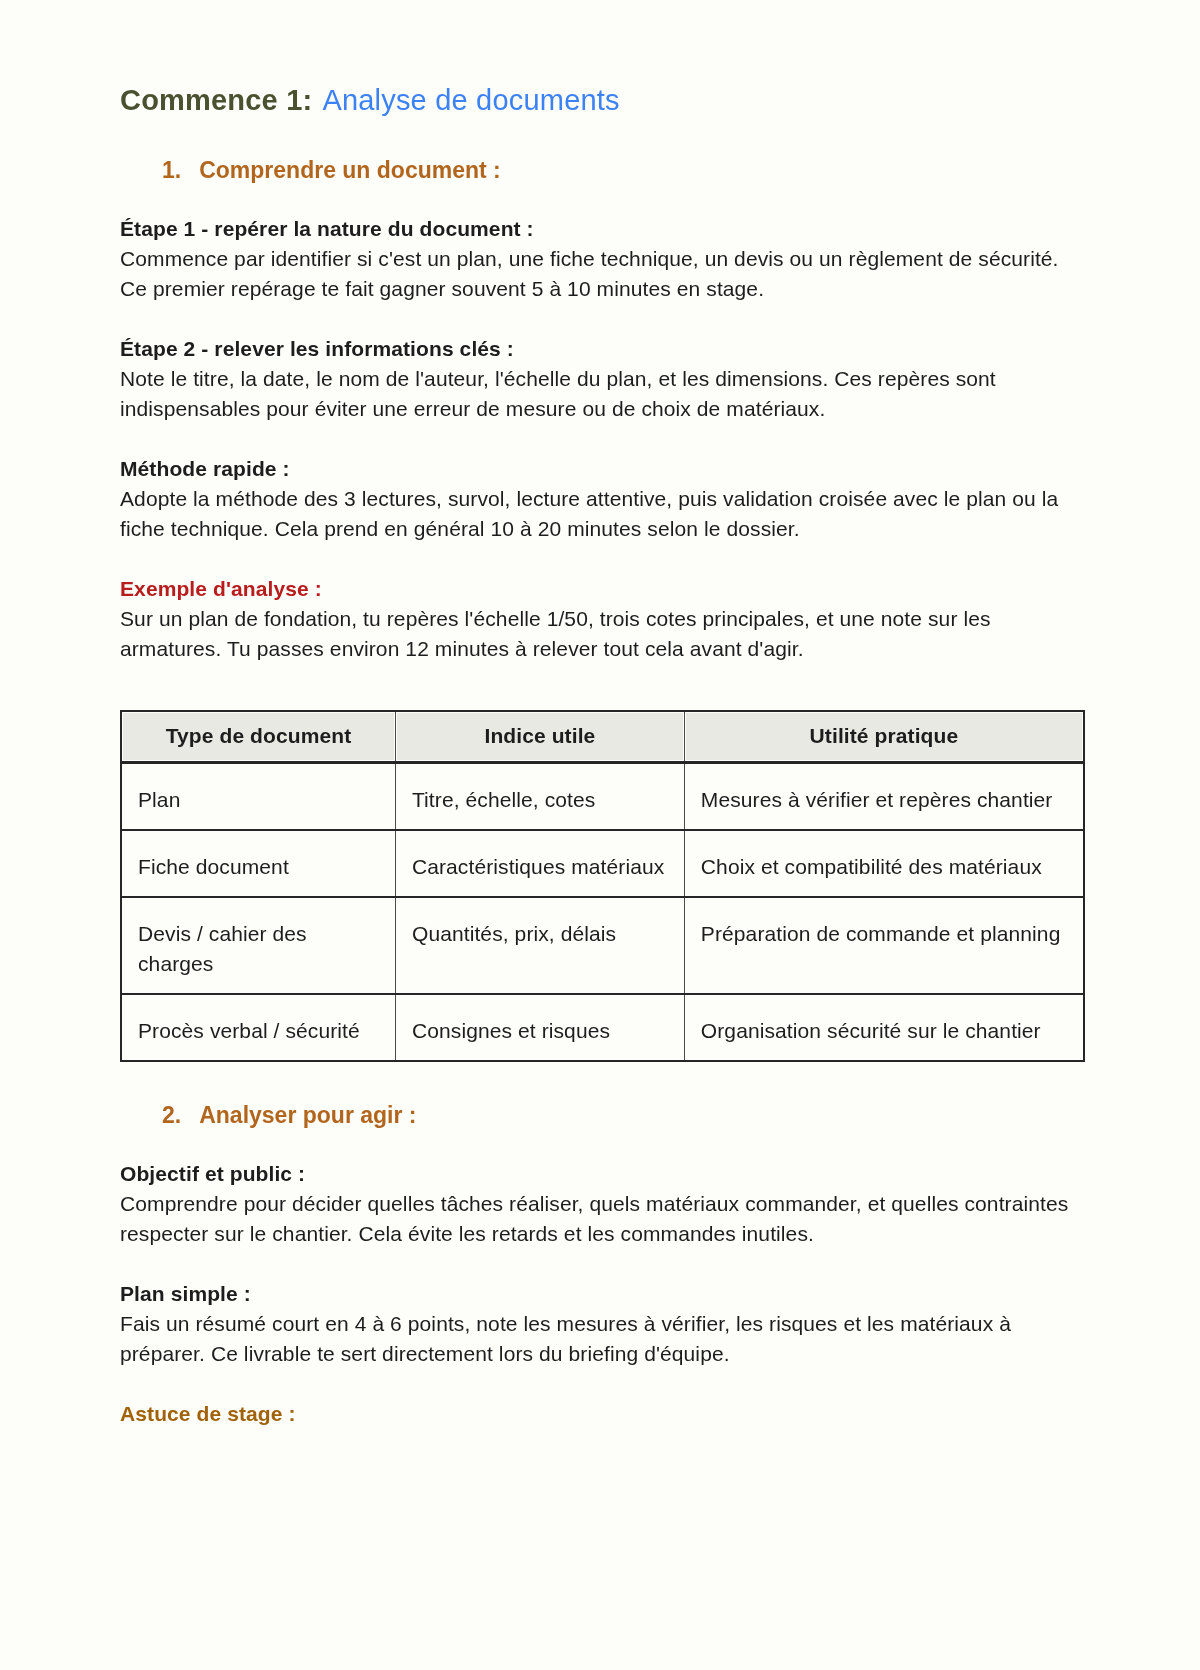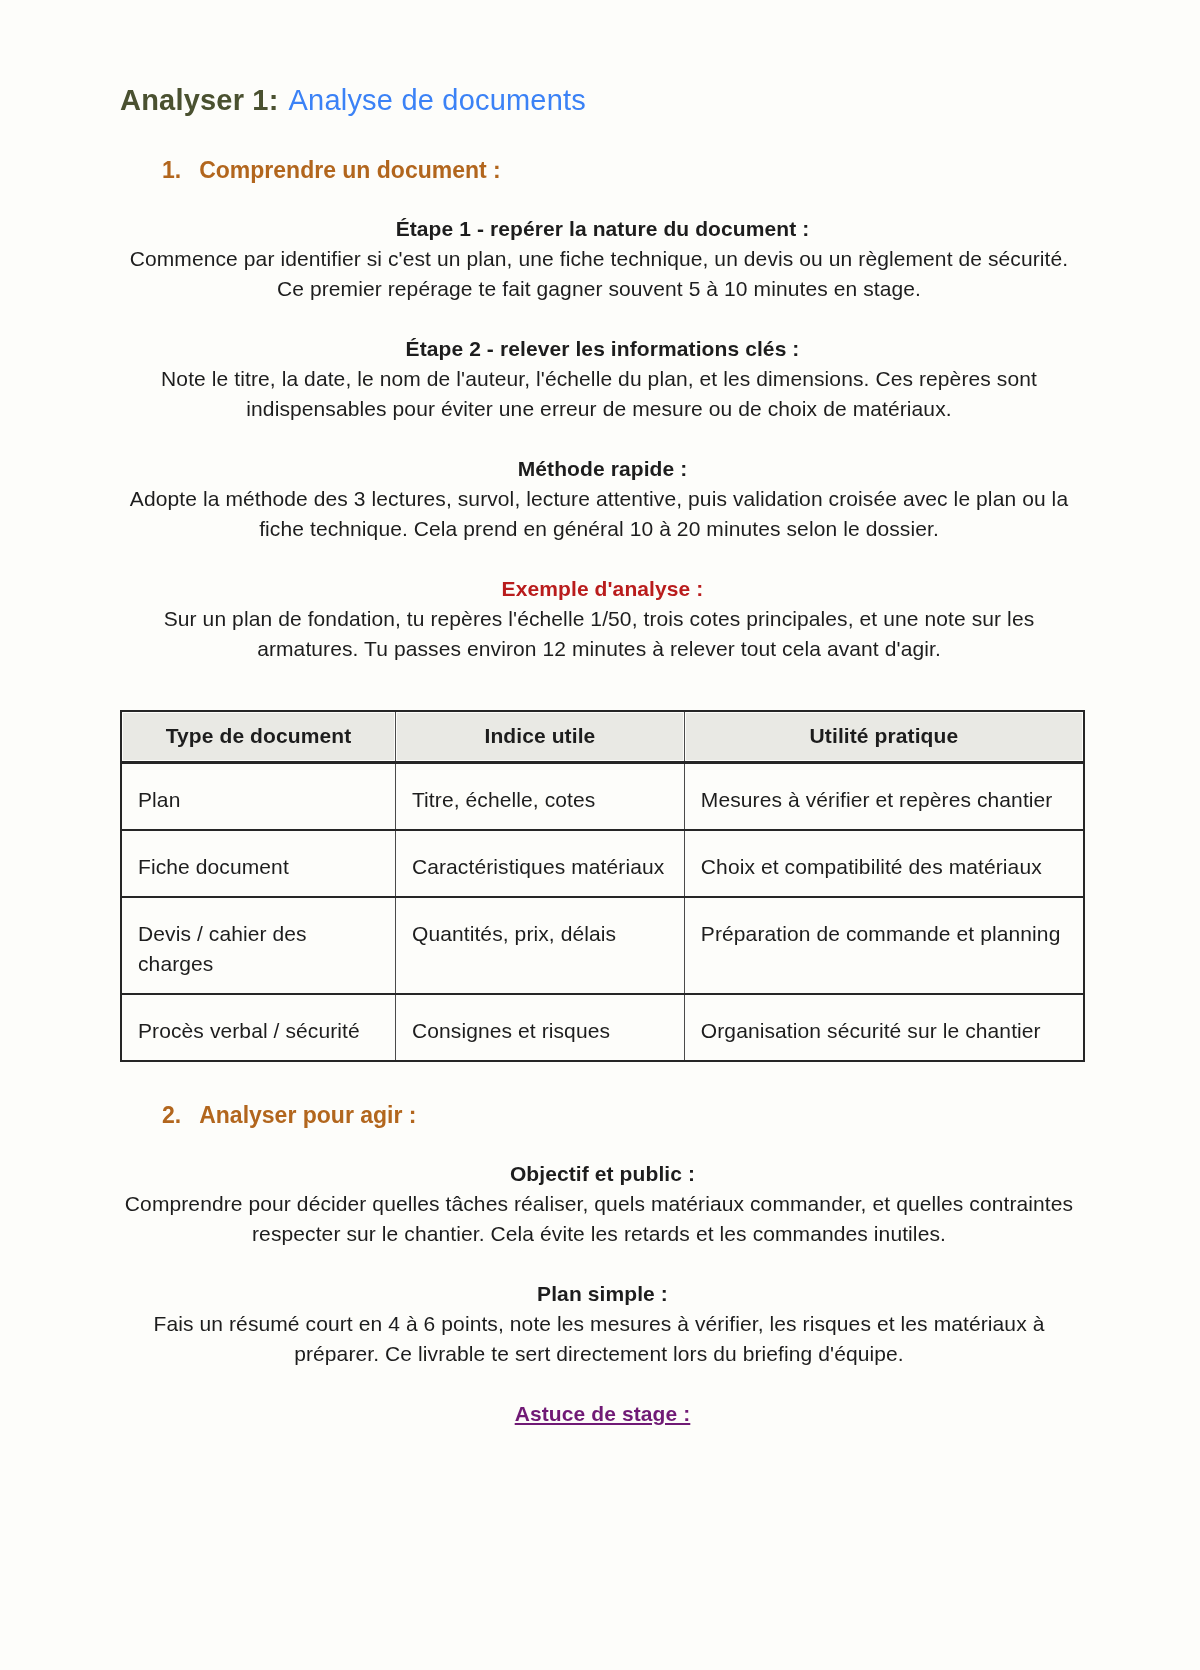--- a/index.html
+++ b/index.html
@@ -41,36 +41,35 @@
     color: #b2661d;
     margin: 0 0 14px 42px;
     display: flex;
     align-items: baseline;
   }
   .sec-num { margin-right: 18px; }
   .block {
     margin: 30px 0;
     font-size: 21px;
     line-height: 30px;
-    text-align: center;
   }
   .block-label {
     font-size: 21px;
     font-weight: 700;
     margin: 0;
     color: #1d1d1d;
     letter-spacing: 0.1px;
   }
   .block-body {
     margin: 0;
     max-width: 958px;
     letter-spacing: 0.1px;
   }
   .block.green .block-label { color: #b91c1c; }
-  .block.orange .block-label { color: #701a75; text-decoration: underline; }
+  .block.orange .block-label { color: #a16207; }
 
   table.doc-table {
     border-collapse: collapse;
     width: 100%;
     margin: 46px 0 40px 0;
     border: 2px solid #262626;
     table-layout: fixed;
   }
   table.doc-table th {
     border: 1px solid #4a4a4a;
@@ -97,21 +96,21 @@
   .col-1 { width: 28.5%; }
   .col-2 { width: 30%; }
   .col-3 { width: 41.5%; }
 </style>
 </head>
 <body>
 
 <main class="page">
 
   <h1 class="doc-title">
-    <span class="title-strong">Analyser 1:</span><span class="title-rest">Analyse de documents</span>
+    <span class="title-strong">Commence 1:</span><span class="title-rest">Analyse de documents</span>
   </h1>
 
   <h2 class="section-heading">
     <span class="sec-num">1.</span>
     <span class="sec-text">Comprendre un document :</span>
   </h2>
 
   <section class="block">
     <h3 class="block-label">Étape 1 - repérer la nature du document :</h3>
     <p class="block-body">Commence par identifier si c'est un plan, une fiche technique, un devis ou un règlement de sécurité. Ce premier repérage te fait gagner souvent 5 à 10 minutes en stage.</p>

